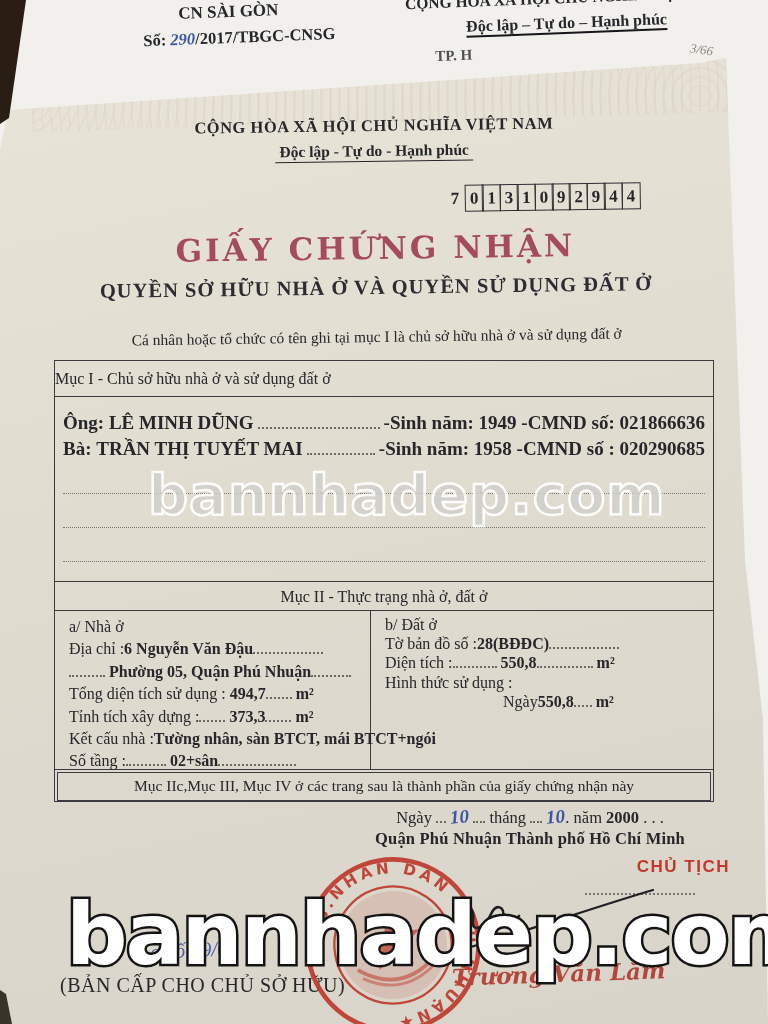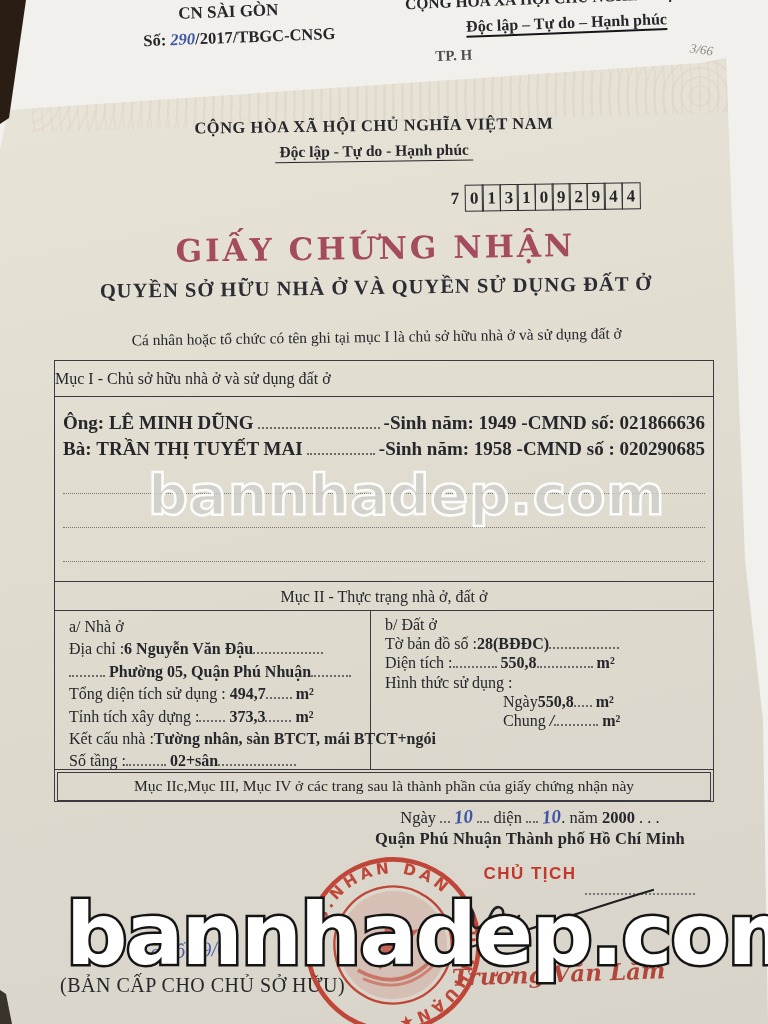--- a/index.html
+++ b/index.html
@@ -192,47 +192,43 @@
           <div>
             <span>Diện tích :</span><span class="dots" style="width:44px;"></span>
             <span class="val">550,8</span><span class="dots" style="width:56px;"></span>
             <span class="val">m²</span>
           </div>
           <div>Hình thức sử dụng :</div>
           <div style="padding-left:118px;">
             <span>Ngày</span><span class="val">550,8</span><span class="dots" style="width:18px;"></span>
             <span class="val">m²</span>
           </div>
-          <div style="padding-left:118px;">
-            <span>Chung</span>&nbsp;<span class="val" style="font-style:italic;">/</span><span class="dots" style="width:44px;"></span>
-            <span class="val">m²</span>
-          </div>
         </div>
       </div>
 
       <div class="ftr-row">
         <div class="ftr-box">Mục IIc,Mục III, Mục IV ở các trang sau là thành phần của giấy chứng nhận này</div>
       </div>
     </div>
 
     <div class="issue">
       <div>
         <span>Ngày</span>
         <span class="dots" style="width:10px;"></span>
         <span class="day-hand">10</span>
         <span class="dots" style="width:12px;"></span>
-        <span>diện</span>
+        <span>tháng</span>
         <span class="dots" style="width:12px;"></span>
         <span class="day-hand">10</span><span>.</span>
         <span>năm</span>
         <span class="val">2000</span>
         <span>. . .</span>
       </div>
       <div class="stamp-black" style="margin-top:1px;">Quận Phú Nhuận Thành phố Hồ Chí Minh</div>
-      <div class="chairman" style="margin-top:15px;">CHỦ TỊCH</div>
+      <div class="chairman" style="margin-top:8px;text-align:right;">CHỦ TỊCH</div>
     </div>
     <div class="chair-dots"></div>
 
     <div class="copy-note">(BẢN CẤP CHO CHỦ SỞ HỮU)</div>
   </div>
 
   <svg class="seal" width="186" height="186" viewBox="0 0 200 200">
     <g transform="rotate(-10 100 100)">
       <circle cx="100" cy="100" r="92" fill="none" stroke="#bd3a2c" stroke-width="5"></circle>
       <circle cx="100" cy="100" r="63" fill="none" stroke="#bd3a2c" stroke-width="2.5"></circle>

